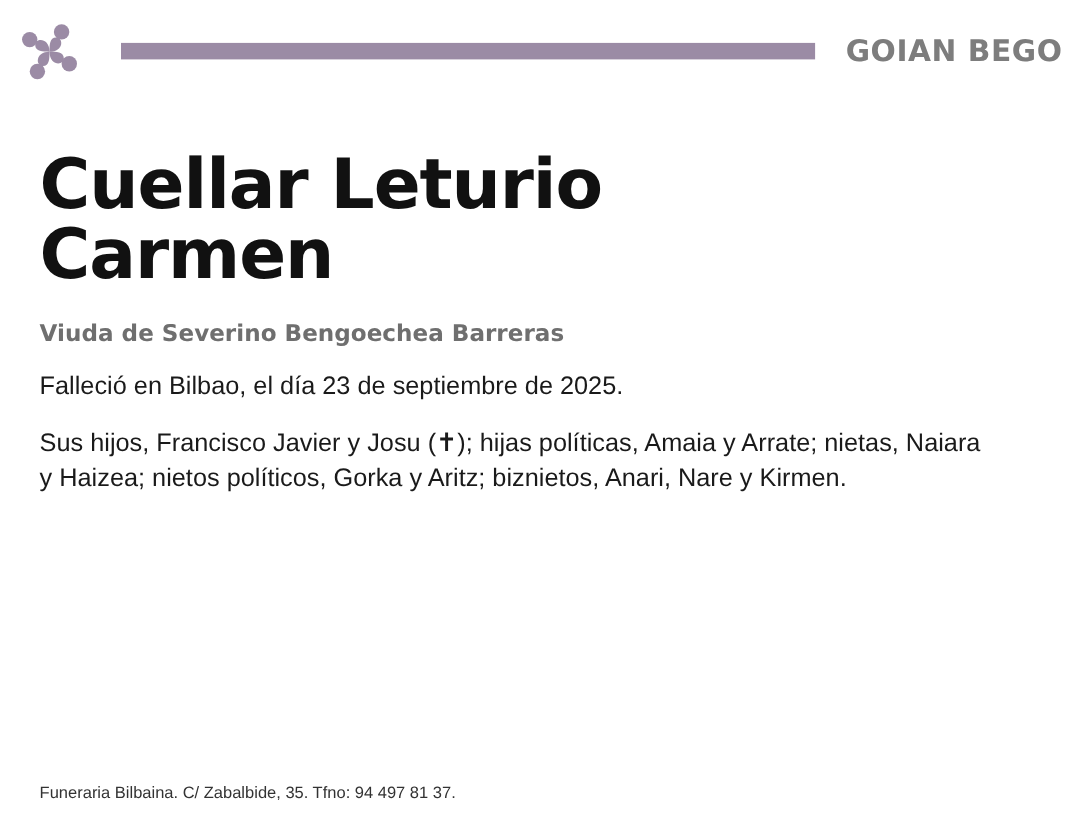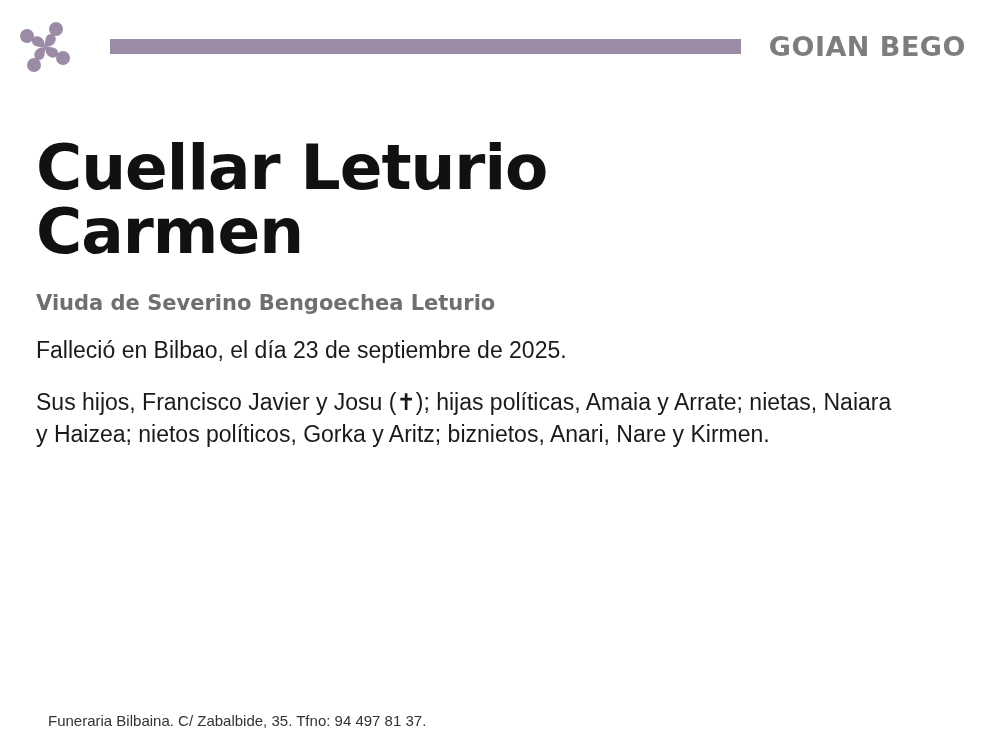--- a/index.html
+++ b/index.html
@@ -103,21 +103,21 @@
     font-family: "DejaVu Sans", sans-serif;
     font-weight: bold;
     font-size: 22px;
     color: #111111;
     margin: 0;
   }
 
   
   .footer {
     position: absolute;
-    left: 48px;
+    left: 36px;
     bottom: 16px;
     font-size: 15px;
     color: #333333;
   }
 </style>
 </head>
 <body>
 
 <div class="obituary">
 
@@ -140,21 +140,21 @@
     <span class="header-title">GOIAN BEGO</span>
   </div>
 
   <div class="content">
 
     <h1 class="deceased-name">
       <span class="name-line">Cuellar Leturio</span>
       <span class="name-line">Carmen</span>
     </h1>
 
-    <p class="spouse-line">Viuda de Severino Bengoechea Leturio</p>
+    <p class="spouse-line">Viuda de Severino Bengoechea Barreras</p>
 
     <p class="death-line">Falleció en Bilbao, el día 23 de septiembre de 2025.</p>
 
     <p class="family-line">Sus hijos, Francisco Javier y Josu (✝); hijas políticas, Amaia y Arrate; nietas, Naiara y Haizea; nietos políticos, Gorka y Aritz; biznietos, Anari, Nare y Kirmen.</p>
 
 
   </div>
 
   <div class="footer">Funeraria Bilbaina. C/ Zabalbide, 35. Tfno: 94 497 81 37.</div>
 

